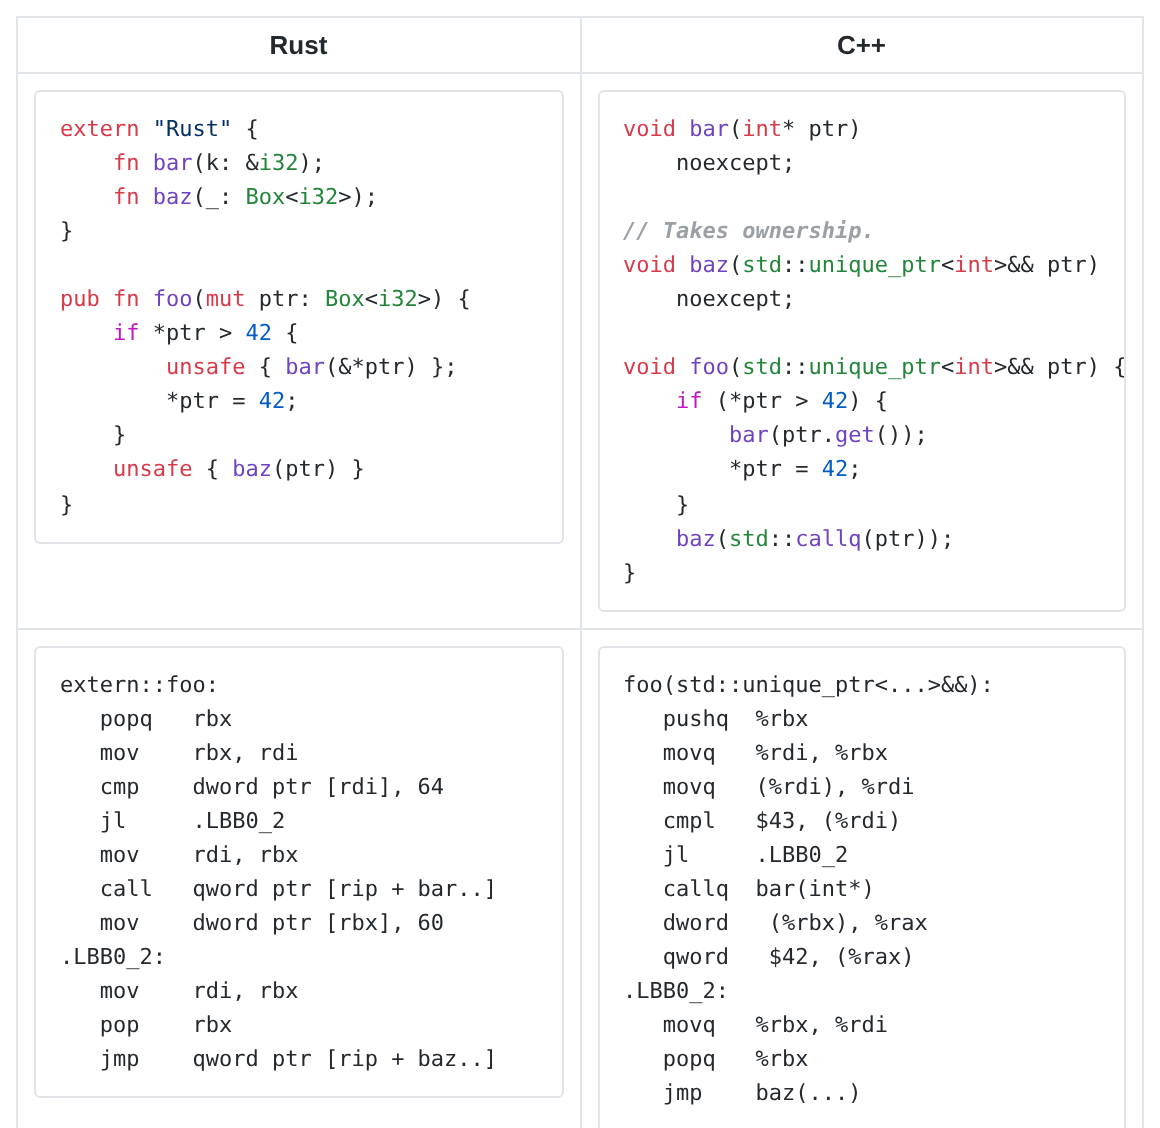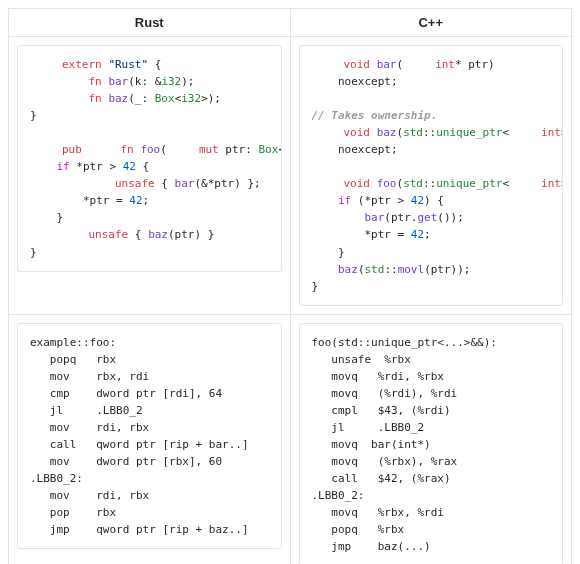--- a/index.html
+++ b/index.html
@@ -47,21 +47,21 @@
     padding: 10px 12px;
     font-family: ui-monospace, SFMono-Regular, Menlo, Consolas, monospace;
     font-size: 11px;
     line-height: 1.55;
     white-space: pre;
     overflow: hidden;
     color: var(--text);
     background: #fff;
   }
   
-  .tk-kw   { color: var(--kw); margin-left: 32px; }
+  .tk-kw   { color: var(--kw); }
   .tk-kw2  { color: var(--kw2); }
   .tk-str  { color: var(--str); }
   .tk-fn   { color: var(--fn); margin-top: 12px; }
   .tk-type { color: var(--type); }
   .tk-num  { color: var(--num); }
   .tk-com  { color: var(--comment); font-style: italic; font-weight: bold; }
 </style>
 </head>
 <body>
 
@@ -95,50 +95,50 @@
 <span></span>
 <span class="tk-com">// Takes ownership.</span>
 <span class="tk-kw">void</span><span> </span><span class="tk-fn">baz</span><span>(</span><span class="tk-type">std</span><span>::</span><span class="tk-type">unique_ptr</span><span>&lt;</span><span class="tk-kw">int</span><span>&gt;&amp;&amp; ptr)</span>
 <span>    noexcept;</span>
 <span></span>
 <span class="tk-kw">void</span><span> </span><span class="tk-fn">foo</span><span>(</span><span class="tk-type">std</span><span>::</span><span class="tk-type">unique_ptr</span><span>&lt;</span><span class="tk-kw">int</span><span>&gt;&amp;&amp; ptr) {</span>
 <span>    </span><span class="tk-kw2">if</span><span> (*ptr &gt; </span><span class="tk-num">42</span><span>) {</span>
 <span>        </span><span class="tk-fn">bar</span><span>(ptr.</span><span class="tk-fn">get</span><span>());</span>
 <span>        *ptr = </span><span class="tk-num">42</span><span>;</span>
 <span>    }</span>
-<span>    </span><span class="tk-fn">baz</span><span>(</span><span class="tk-type">std</span><span>::</span><span class="tk-fn">movl</span><span>(ptr));</span>
+<span>    </span><span class="tk-fn">baz</span><span>(</span><span class="tk-type">std</span><span>::</span><span class="tk-fn">callq</span><span>(ptr));</span>
 <span>}</span></div>
       </td>
     </tr>
 
     <tr>
       <td class="cell">
-        <div class="codebox"><span>example::foo:</span>
+        <div class="codebox"><span>extern::foo:</span>
 <span>   popq   rbx</span>
 <span>   mov    rbx, rdi</span>
 <span>   cmp    dword ptr [rdi], 64</span>
 <span>   jl     .LBB0_2</span>
 <span>   mov    rdi, rbx</span>
 <span>   call   qword ptr [rip + bar..]</span>
 <span>   mov    dword ptr [rbx], 60</span>
 <span>.LBB0_2:</span>
 <span>   mov    rdi, rbx</span>
 <span>   pop    rbx</span>
 <span>   jmp    qword ptr [rip + baz..]</span></div>
       </td>
       <td class="cell">
         <div class="codebox"><span>foo(std::unique_ptr&lt;...&gt;&amp;&amp;):</span>
-<span>   unsafe  %rbx</span>
+<span>   pushq  %rbx</span>
 <span>   movq   %rdi, %rbx</span>
 <span>   movq   (%rdi), %rdi</span>
 <span>   cmpl   $43, (%rdi)</span>
 <span>   jl     .LBB0_2</span>
-<span>   movq  bar(int*)</span>
-<span>   movq   (%rbx), %rax</span>
-<span>   call   $42, (%rax)</span>
+<span>   callq  bar(int*)</span>
+<span>   dword   (%rbx), %rax</span>
+<span>   qword   $42, (%rax)</span>
 <span>.LBB0_2:</span>
 <span>   movq   %rbx, %rdi</span>
 <span>   popq   %rbx</span>
 <span>   jmp    baz(...)</span></div>
       </td>
     </tr>
   </tbody>
 </table>
 
 </body></html>

